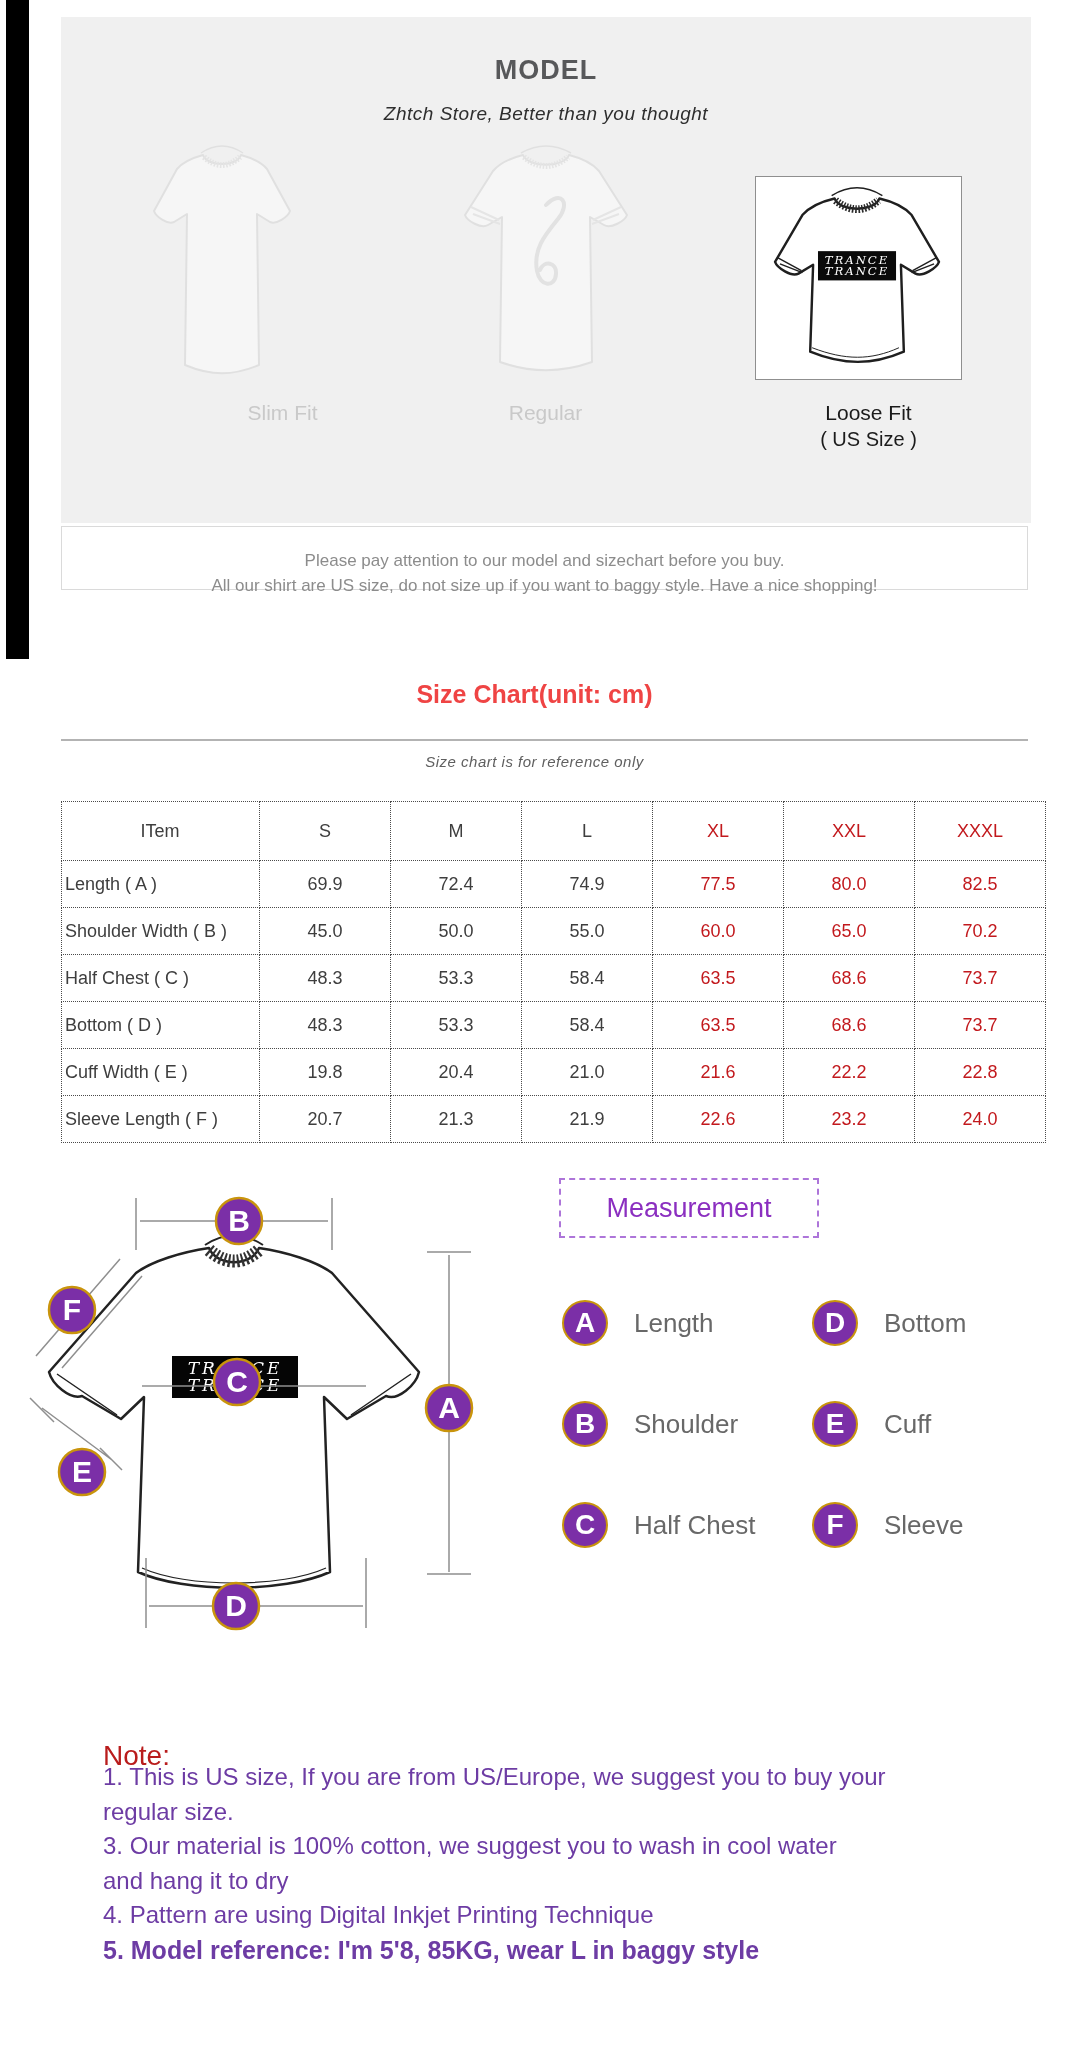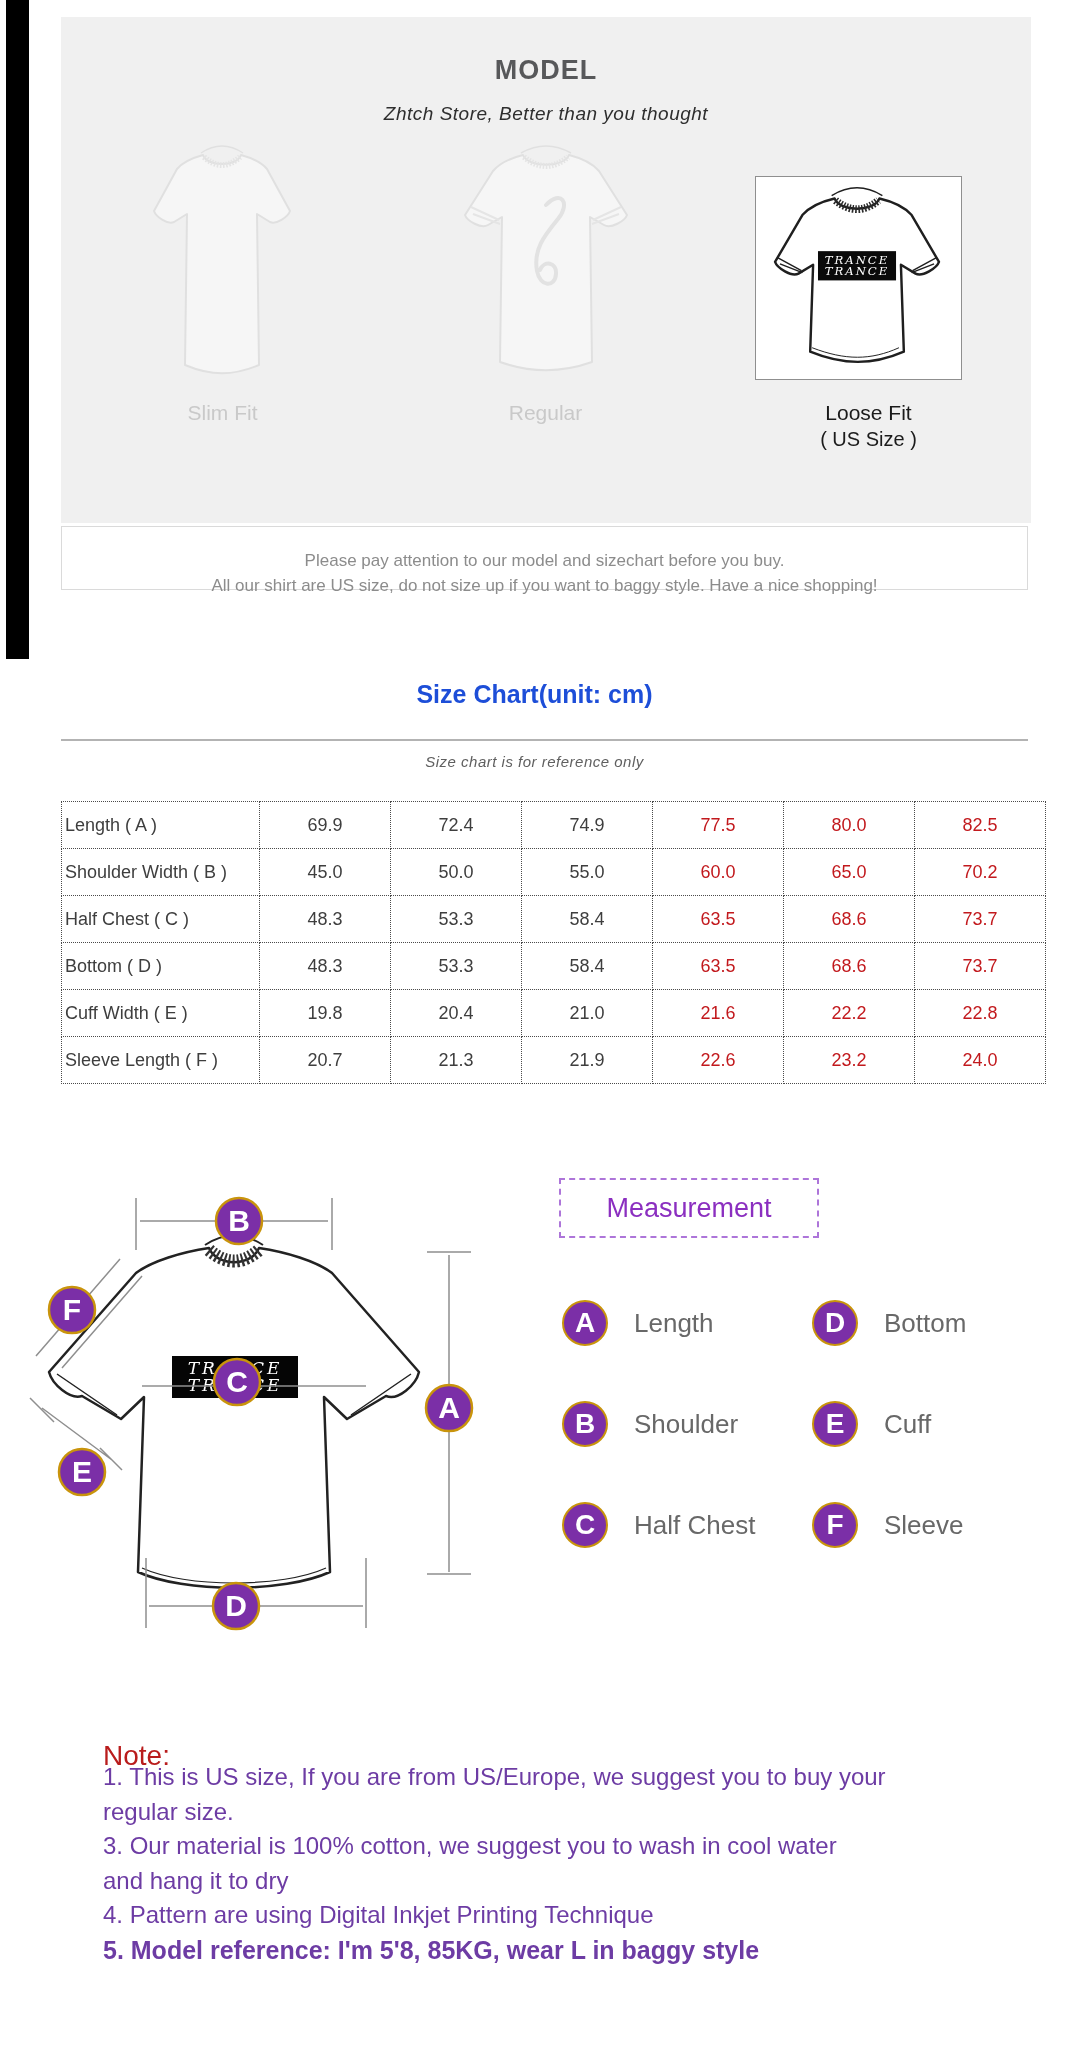--- a/index.html
+++ b/index.html
@@ -30,21 +30,21 @@
     background:#fff;border:1px solid #8f8f8f;}
 
   
   #notice-box{left:55px;top:526px;width:965px;height:62px;background:#fff;
     border:1px solid #dadada;text-align:center;}
   #notice-box .line{font-size:17px;color:#8c8c8c;line-height:25px;}
   #notice-box .line:first-child{margin-top:21px;}
 
   
   #chart-title{left:0;top:680px;width:100%;text-align:center;
-    font-size:25px;font-weight:bold;color:#1d4ed8;}
+    font-size:25px;font-weight:bold;color:#ef4444;}
   #chart-rule{left:55px;top:739px;width:967px;height:2px;background:#b3b3b3;}
   #chart-caption{left:0;top:753px;width:100%;text-align:center;
     font-size:15px;font-style:italic;color:#5f5f5f;letter-spacing:.5px;}
   #size-table{left:55px;top:801px;width:985px;border-collapse:collapse;table-layout:fixed;}
   #size-table td{border:1px dotted #4a4a4a;font-size:18px;color:#3e3e3e;
     text-align:center;vertical-align:middle;overflow:hidden;white-space:nowrap;}
   #size-table .hrow td{height:56px;}
   #size-table .drow td{height:44px;}
   #size-table td.lbl{text-align:left;padding-left:3px;}
   #size-table td.red{color:#c2191d;}
@@ -77,21 +77,21 @@
 <body>
 
 <div id="page">
 
   <div id="black-bar" class="abs"></div>
 
   <div id="model-panel" class="abs">
     <div id="model-title" class="abs">MODEL</div>
     <div id="model-subtitle" class="abs">Zhtch Store, Better than you thought</div>
 
-    <div class="fit-col" style="left:0;">
+    <div class="fit-col" style="left:0;padding-left:40px;">
       <svg class="shirt" style="left:66px;top:2px;" width="190" height="245" viewBox="0 0 190 245">
         <path d="M76,18 C65,21 55,26 50,32 L27,74 C29,80 41,88 47,85 L60,77 L58,228 C84,239 106,239 132,228 L130,77 L143,85 C149,88 161,80 163,74 L140,32 C135,26 125,21 114,18 C110,30 80,30 76,18 Z" fill="#f6f6f6" stroke="#e0e0e0" stroke-width="2" stroke-linejoin="round"></path>
         <path d="M77,20 Q95,36 113,20" fill="none" stroke="#e4e4e4" stroke-width="6" stroke-dasharray="1.5 1.5"></path>
         <path d="M74,16 Q95,2 116,16" fill="none" stroke="#e0e0e0" stroke-width="1.5"></path>
       </svg>
       <div class="fit-label">Slim Fit</div>
     </div>
 
     <div class="fit-col" style="left:323px;">
       <svg class="shirt" style="left:57px;top:2px;" width="210" height="245" viewBox="0 0 210 245">
@@ -135,20 +135,29 @@
     <colgroup>
         <col style="width:198px">
         <col>
         <col>
         <col>
         <col>
         <col>
         <col>
       </colgroup>
     <tbody>
+        <tr class="hrow">
+      <td style="text-align:center;padding-left:0;">ITem</td>
+      <td>S</td>
+      <td>M</td>
+      <td>L</td>
+      <td class="red">XL</td>
+      <td class="red">XXL</td>
+      <td class="red">XXXL</td>
+    </tr>
     <tr class="drow">
       <td class="lbl">Length ( A )</td>
       <td>69.9</td>
       <td>72.4</td>
       <td>74.9</td>
       <td class="red">77.5</td>
       <td class="red">80.0</td>
       <td class="red">82.5</td>
     </tr>
     <tr class="drow">

